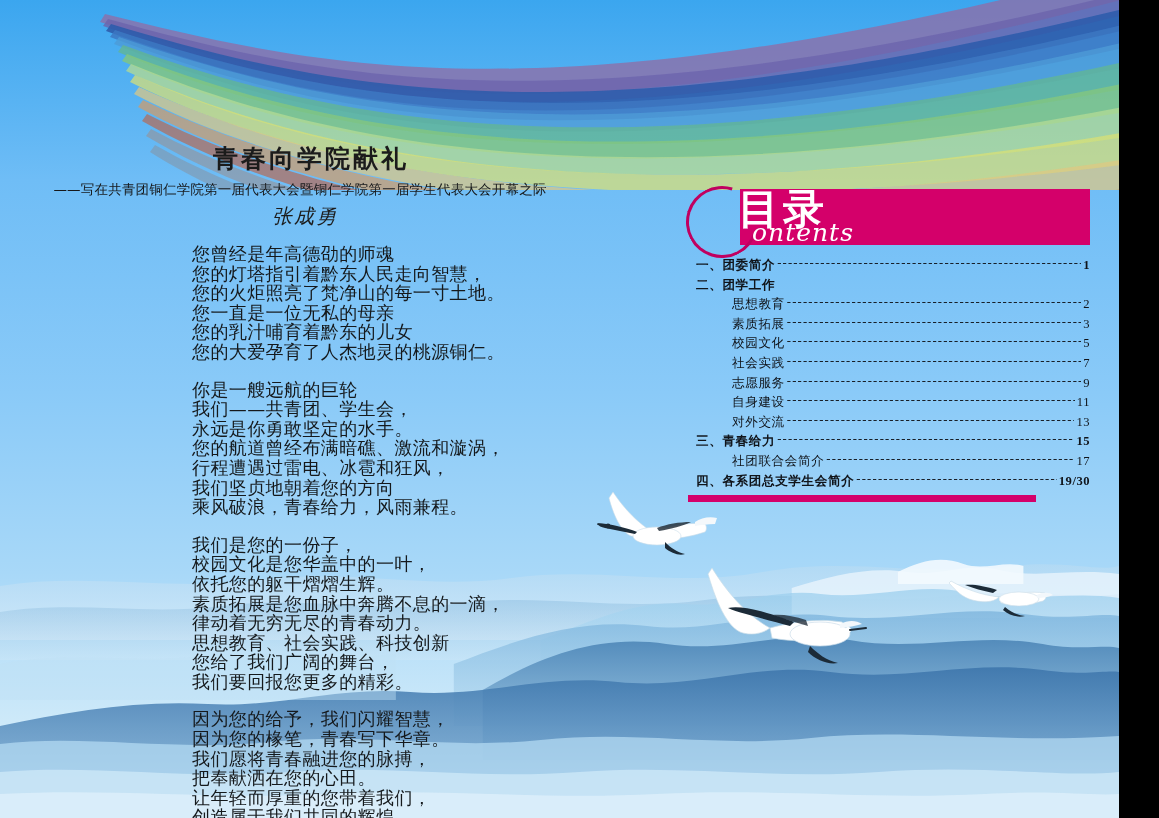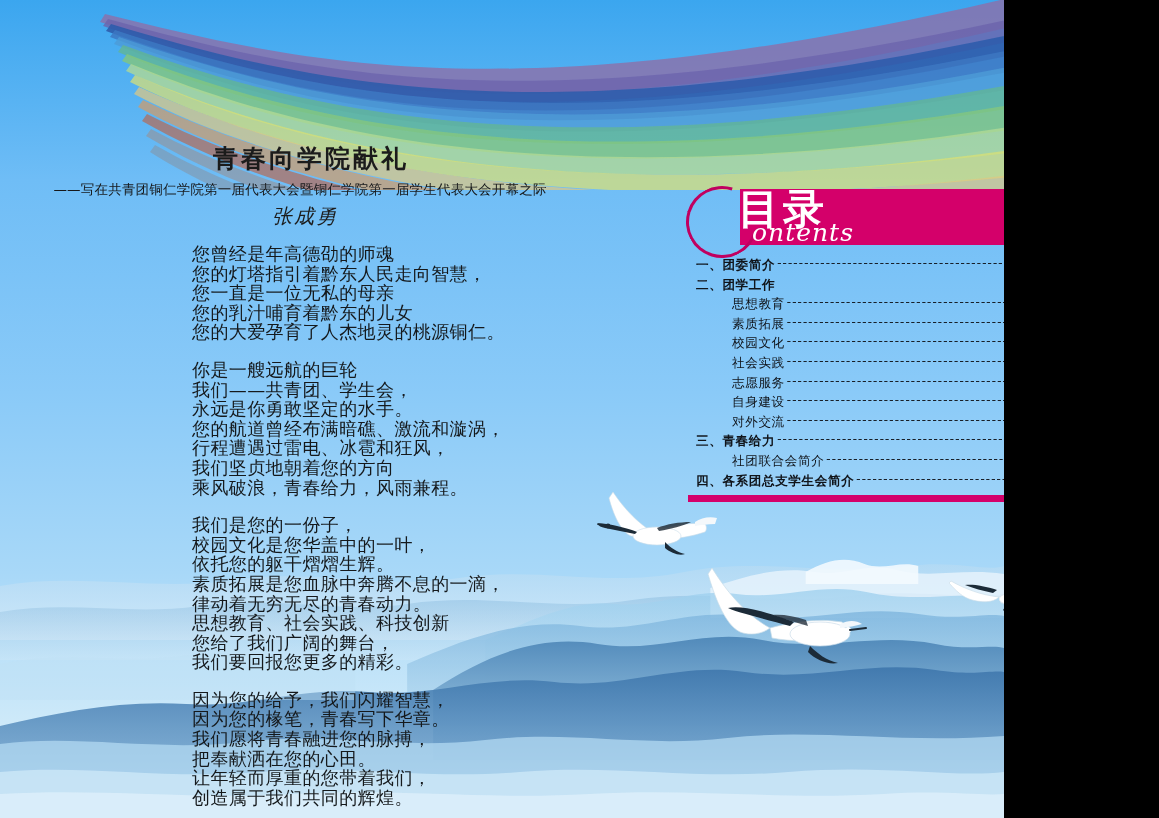--- a/index.html
+++ b/index.html
@@ -2,21 +2,21 @@
 <html><head>
 <meta charset="utf-8">
 <style>
   html,body{margin:0;padding:0;}
   body{
     width:1159px;height:818px;overflow:hidden;
     font-family:"Liberation Sans",sans-serif;
     background:#000;
   }
   #page{
-    position:relative;width:1004px;height:818px;overflow:hidden;
+    position:relative;width:1119px;height:818px;overflow:hidden;
     background:linear-gradient(180deg,#3FA9F0 0%,#63B9F4 10%,#7CC4F7 30%,#8ECBF8 50%,#A4D6F8 68%,#BFE2F8 82%,#D2EBF9 92%,#DCEFFA 100%);
   }
 
   
   .layer{position:absolute;left:0;width:100%;pointer-events:none;}
 
   
   #ribbon{position:absolute;left:0;top:0;width:1159px;height:190px;}
 
   
@@ -253,20 +253,21 @@
   </svg>
 
   <div id="poem-block">
     <h1 id="main-title">青春向学院献礼</h1>
     <div id="subtitle">——写在共青团铜仁学院第一届代表大会暨铜仁学院第一届学生代表大会开幕之际</div>
     <div id="author">张成勇</div>
     <div id="poem">
         <div class="stanza">
           <span class="ln">您曾经是年高德劭的师魂</span>
           <span class="ln">您的灯塔指引着黔东人民走向智慧，</span>
+          <span class="ln">您的火炬照亮了梵净山的每一寸土地。</span>
           <span class="ln">您一直是一位无私的母亲</span>
           <span class="ln">您的乳汁哺育着黔东的儿女</span>
           <span class="ln">您的大爱孕育了人杰地灵的桃源铜仁。</span>
         </div>
         <div class="stanza">
           <span class="ln">你是一艘远航的巨轮</span>
           <span class="ln">我们——共青团、学生会，</span>
           <span class="ln">永远是你勇敢坚定的水手。</span>
           <span class="ln">您的航道曾经布满暗礁、激流和漩涡，</span>
           <span class="ln">行程遭遇过雷电、冰雹和狂风，</span>

